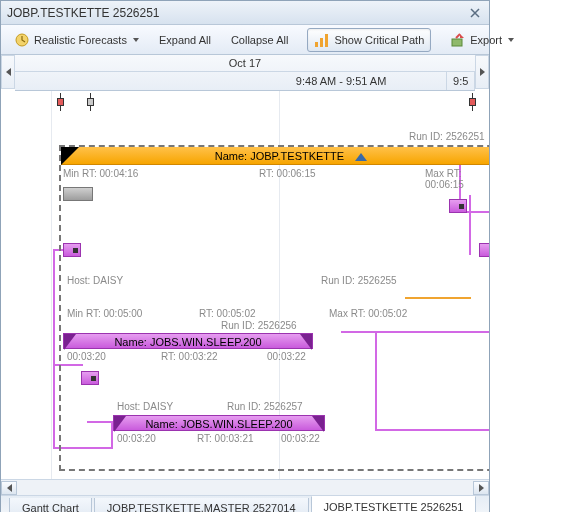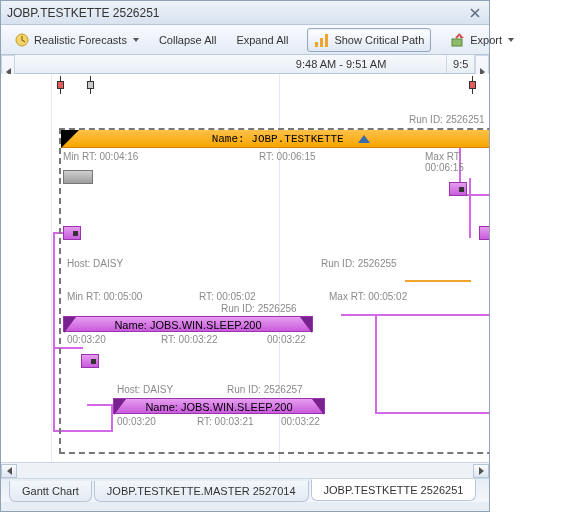--- a/index.html
+++ b/index.html
@@ -27,21 +27,21 @@
   .tri-l { width:0;height:0;border-top:4px solid transparent;border-bottom:4px solid transparent;border-right:5px solid #555; }
   .tri-r { width:0;height:0;border-top:4px solid transparent;border-bottom:4px solid transparent;border-left:5px solid #555; }
   .chart { position: relative; height: 388px; background: #fff; overflow: hidden; }
   .grid-v { position: absolute; top: 0; bottom: 0; width: 1px; background: #e6eaf0; }
   .marker-row { position: absolute; top: 0; left: 0; right: 0; height: 22px; }
   .marker { position: absolute; top: 2px; width: 7px; height: 18px; }
   .marker .bar { position:absolute; left:3px; top:0; width:1px; height:18px; background:#333; }
   .marker .box { position:absolute; top:5px; left:0; width:7px; height:8px; border:1px solid #333; }
   .marker.red .box { background:#e35b5b; }
   .marker.gray .box { background:#c9c9c9; }
-  .job-container { position: absolute; border: 2px dashed #777; font-family: Liberation Mono, monospace; }
+  .job-container { position: absolute; border: 2px dashed #777; }
   .job-header { height: 18px; background: linear-gradient(#ffc14a,#f7a500); border-bottom:1px solid #d18700; color:#000; text-align:center; line-height:18px; position:relative; }
   .job-header .corner-l, .job-header .corner-r { position:absolute; top:0; width:0; height:0; border-top:18px solid #000; }
   .job-header .corner-l { left:0; border-right:18px solid transparent; }
   .job-header .corner-r { right:0; border-left:18px solid transparent; }
   .job-header .tri-up { display:inline-block; margin-left:8px; width:0;height:0;border-left:6px solid transparent;border-right:6px solid transparent;border-bottom:8px solid #3a6aa8; vertical-align:middle; }
   .meta { position:absolute; font-size:10px; color:#8a8a8a; }
   .gray-bar { position:absolute; height:14px; background: linear-gradient(#cfcfcf,#9d9d9d); border:1px solid #777; }
   .sm-block { position:absolute; width:18px; height:14px; background: linear-gradient(#e69df0,#c95bdc); border:1px solid #9b33af; }
   .sm-block .dot, .purple-bar .dot, .gray-bar .dot { position:absolute; right:2px; top:4px; width:5px; height:5px; background:#333; }
   .gray-header-bar { position:absolute; height:16px; background: linear-gradient(#cfcfcf,#9d9d9d); border:1px solid #777; color:#000; text-align:center; line-height:16px; }
@@ -81,24 +81,24 @@
       <span class="icon icon-forecast">
         <svg viewBox="0 0 16 16">
             <circle cx="8" cy="8" r="6" fill="#f3d36b" stroke="#c59b20"></circle>
             <path d="M8 4v4l3 2" stroke="#8a6b10" stroke-width="1.2" fill="none"></path>
           </svg>
       </span>
       <span>Realistic Forecasts</span>
       <span class="dropdown-arrow"></span>
     </div>
     <div class="tb-btn">
+        <span>Expand All</span>
+      </div>
+    <div class="tb-btn">
         <span>Collapse All</span>
-      </div>
-    <div class="tb-btn">
-        <span>Expand All</span>
       </div>
     <div class="sep"></div>
     <div class="tb-btn active">
       <span class="icon icon-crit">
         <svg viewBox="0 0 16 16">
             <rect x="1" y="10" width="3" height="5" fill="#f0a430"></rect>
             <rect x="6" y="6" width="3" height="9" fill="#f0a430"></rect>
             <rect x="11" y="2" width="3" height="13" fill="#f0a430"></rect>
           </svg>
       </span>
@@ -119,20 +119,21 @@
   </div>
 
   <div class="timeline-wrap">
     <div class="timeline-nav left">
         <span class="tri-l"></span>
       </div>
     <div class="timeline-nav right">
         <span class="tri-r"></span>
       </div>
     <div class="timeline-hdr" style="margin:0 14px;">
+      <div class="timeline-date">Oct 17</div>
       <div class="timeline-slots">
         <div class="timeline-slot" style="left:48%;width:46%;">9:48 AM - 9:51 AM</div>
         <div class="timeline-slot" style="left:94%;width:6%;">9:5</div>
       </div>
     </div>
   </div>
 
   <div class="chart">
     <div class="grid-v" style="left:50px;"></div>
     <div class="grid-v" style="left:278px;"></div>

